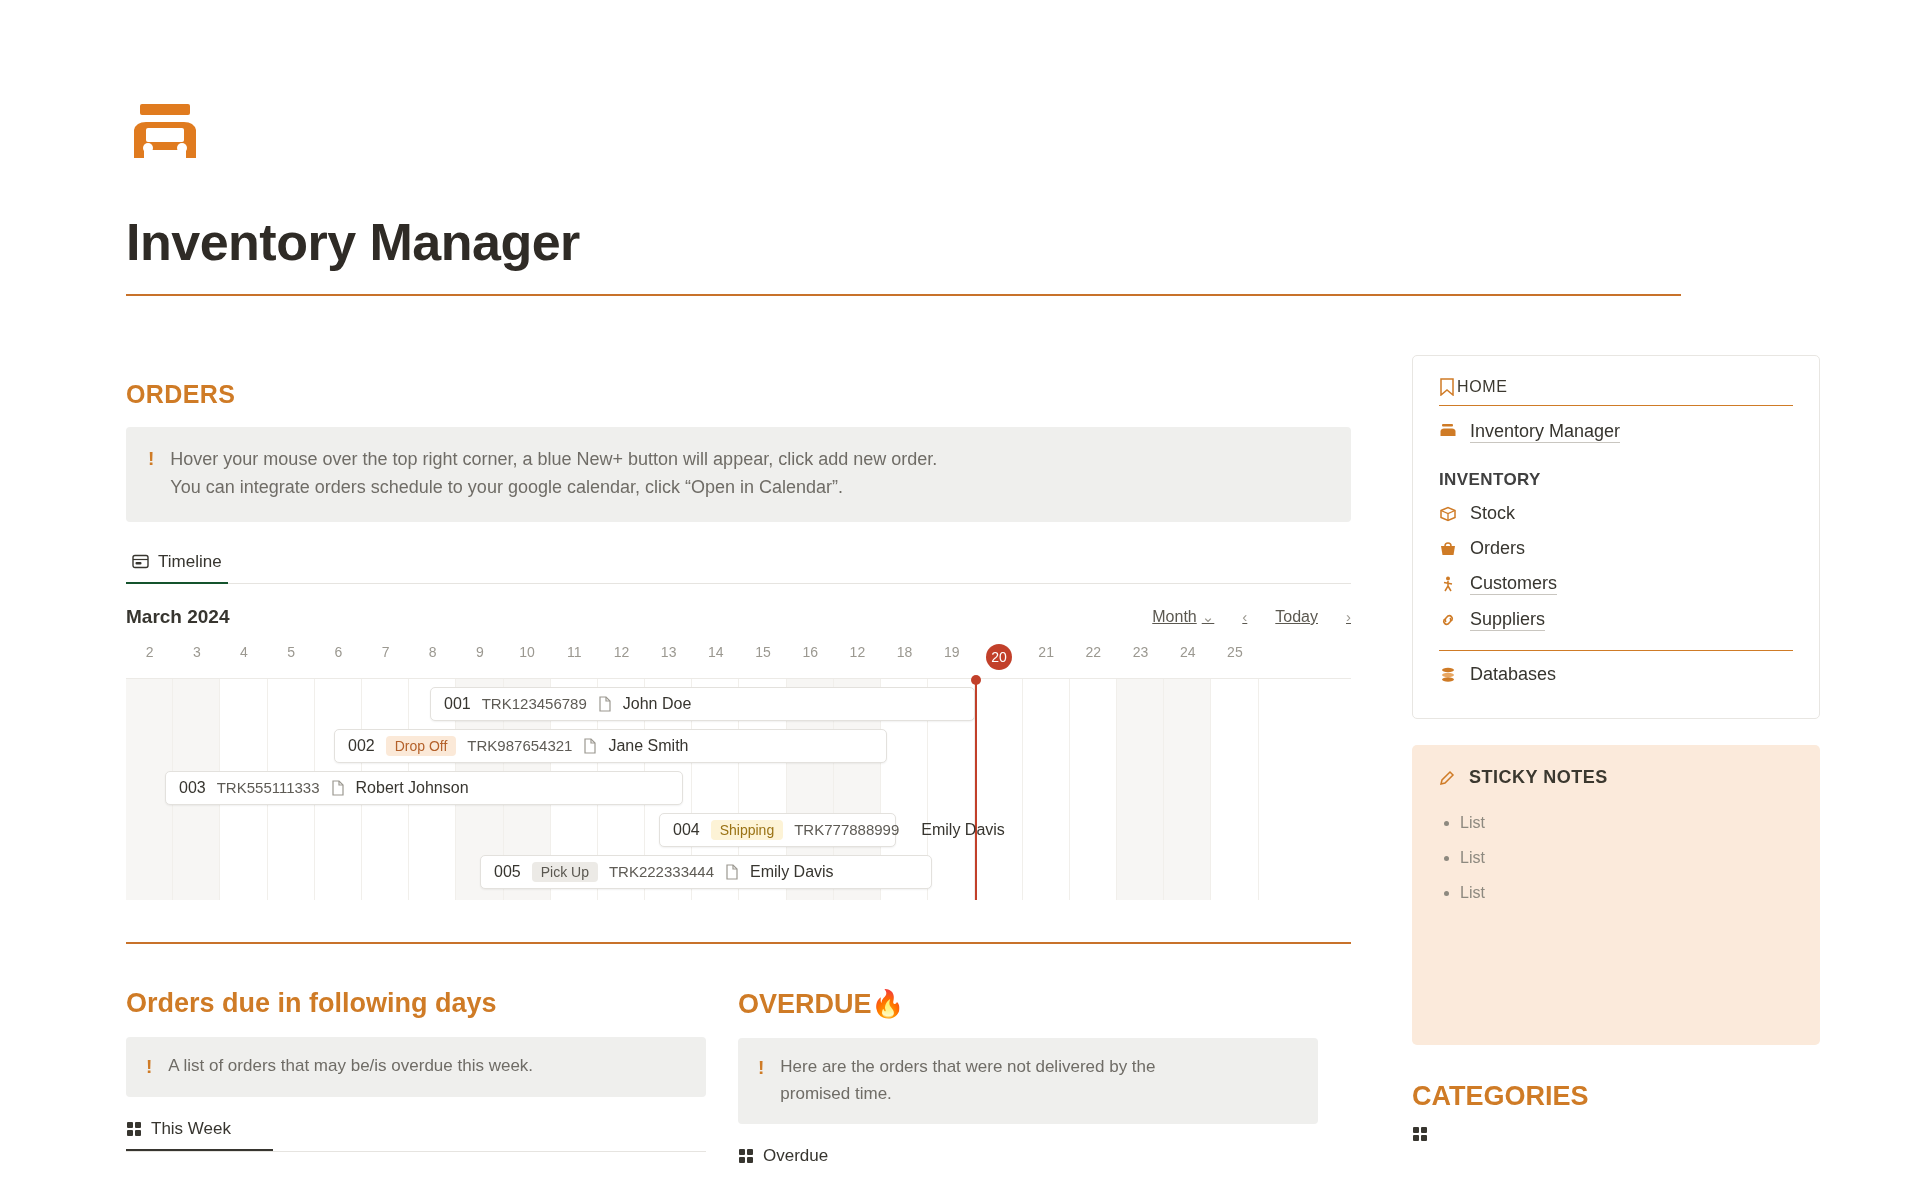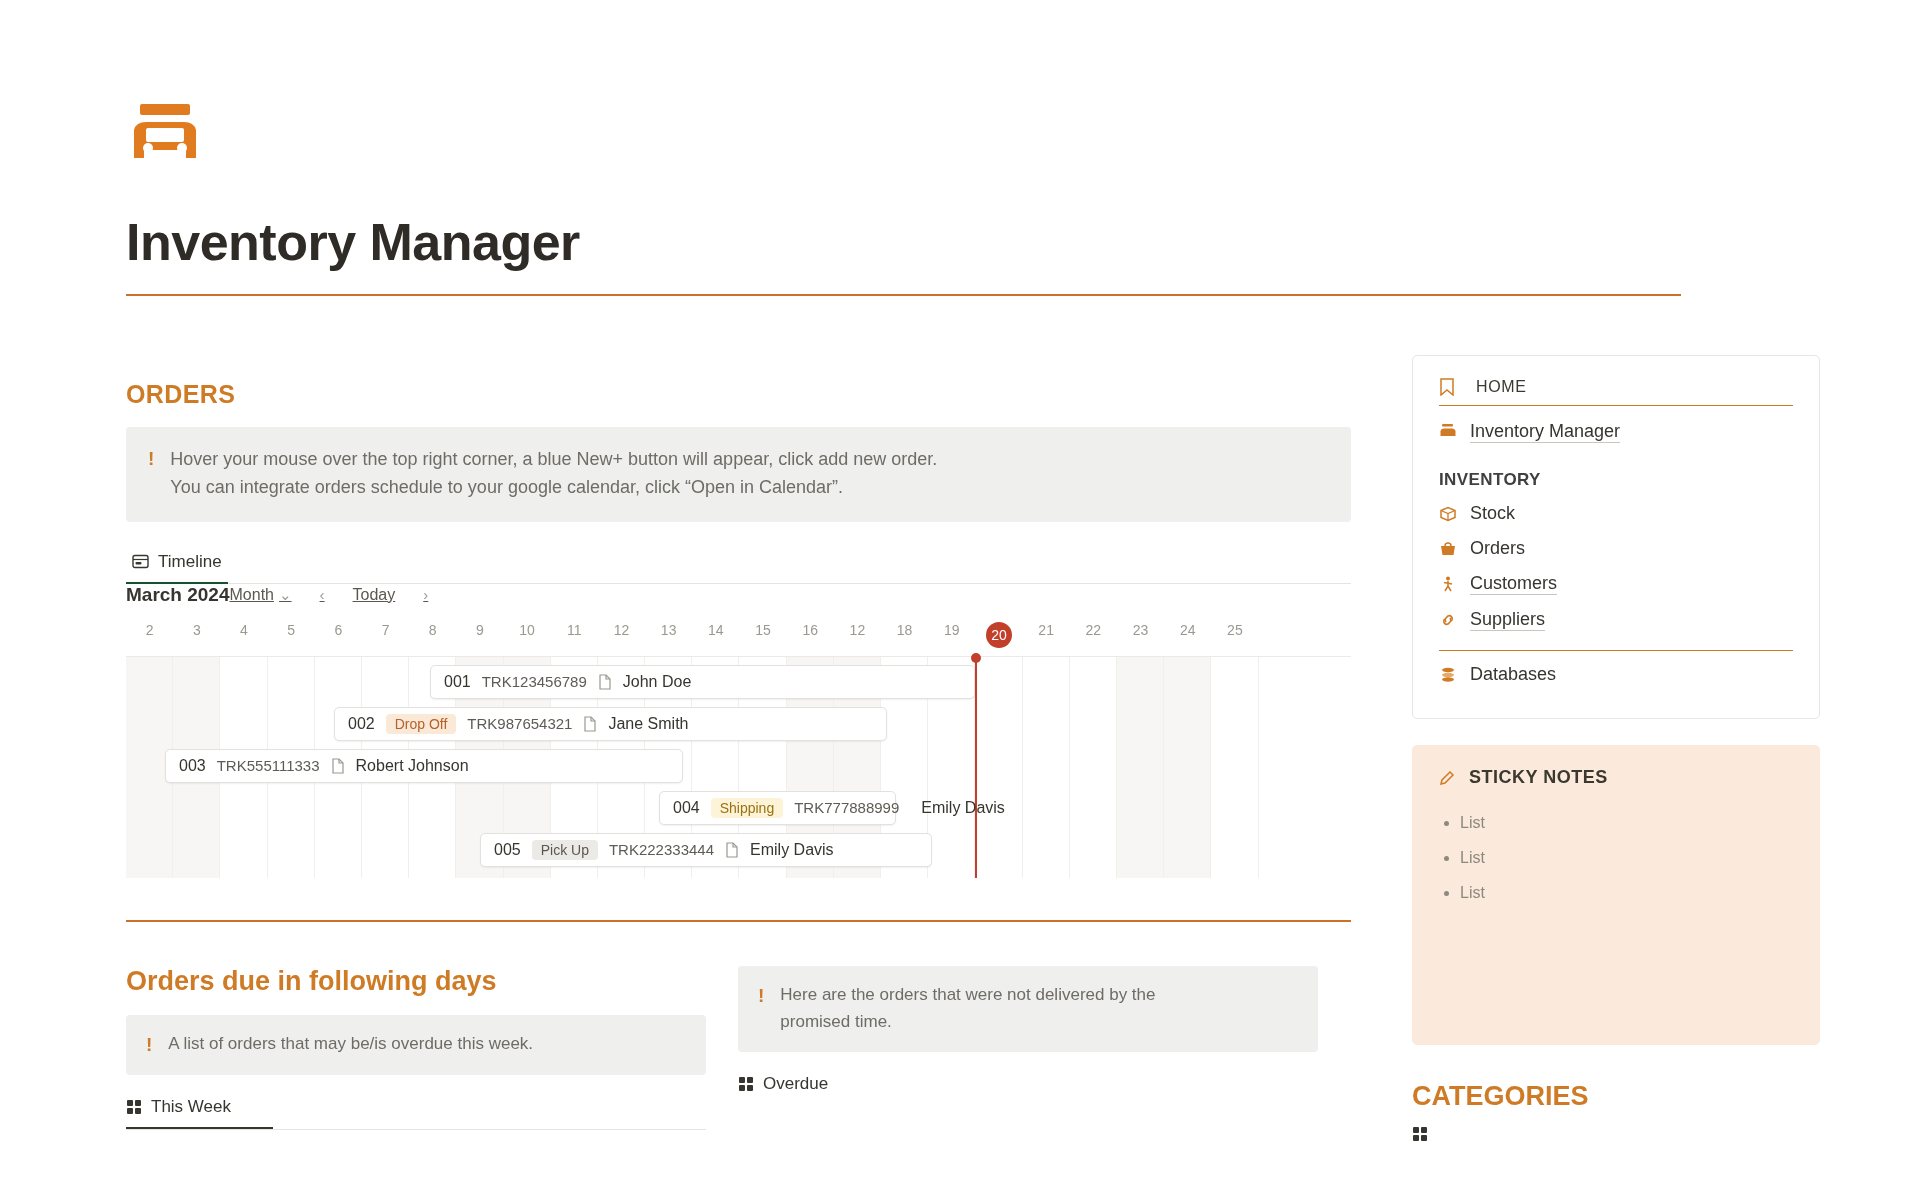--- a/index.html
+++ b/index.html
@@ -90,21 +90,22 @@
     color: #37352f;
     border-bottom: 2px solid #14532d;
     margin-bottom: -1px;
   }
   .tab svg { display: block; }
 
   
   .tl-head {
     display: flex;
     align-items: center;
-    justify-content: flex-start;
+    justify-content: space-between;
+    margin-top: 22px;
     width: 1225px;
   }
   .tl-month { font-size: 19px; font-weight: 600; color: #37352f; }
   .tl-ctrls {
     display: flex;
     align-items: center;
     gap: 28px;
     font-size: 16px;
     color: #5b5850;
     text-decoration: underline;
@@ -244,21 +245,21 @@
   .side-row {
     display: flex;
     align-items: center;
     gap: 13px;
     font-size: 18px;
     color: #37352f;
     padding: 7px 0;
   }
   .side-row .lbl.ul { border-bottom: 1px solid #c9c6c0; }
   .side-head {
-    display: flex; align-items: center; gap: 21px;
+    display: flex; align-items: center; gap: 2px;
     font-size: 16px; letter-spacing: 0.6px;
     color: #3b382f;
     padding-bottom: 9px;
     border-bottom: 1px solid #cf7b26;
   }
   .side-cat {
     color: #404040;
     font-size: 17px;
     font-weight: bold;
     letter-spacing: 0.4px;
@@ -468,20 +469,21 @@
               <rect x="9" y="1" width="6" height="6" rx="1" fill="#37352f"></rect>
             <rect x="1" y="9" width="6" height="6" rx="1" fill="#37352f"></rect>
               <rect x="9" y="9" width="6" height="6" rx="1" fill="#37352f"></rect>
           </svg>
           <span>This Week</span>
         </div>
         <div class="col-rule"></div>
       </div>
 
       <div class="col-half">
+        <div class="sub-head">OVERDUE🔥</div>
         <div class="callout small">
           <div class="bang">!</div>
           <div>
             <div class="ctext">Here are the orders that were not delivered by the</div>
             <div class="ctext">promised time.</div>
           </div>
         </div>
         <div class="mini-tab plain">
           <svg width="16" height="16" viewBox="0 0 16 16">
             <rect x="1" y="1" width="6" height="6" rx="1" fill="#37352f"></rect>

